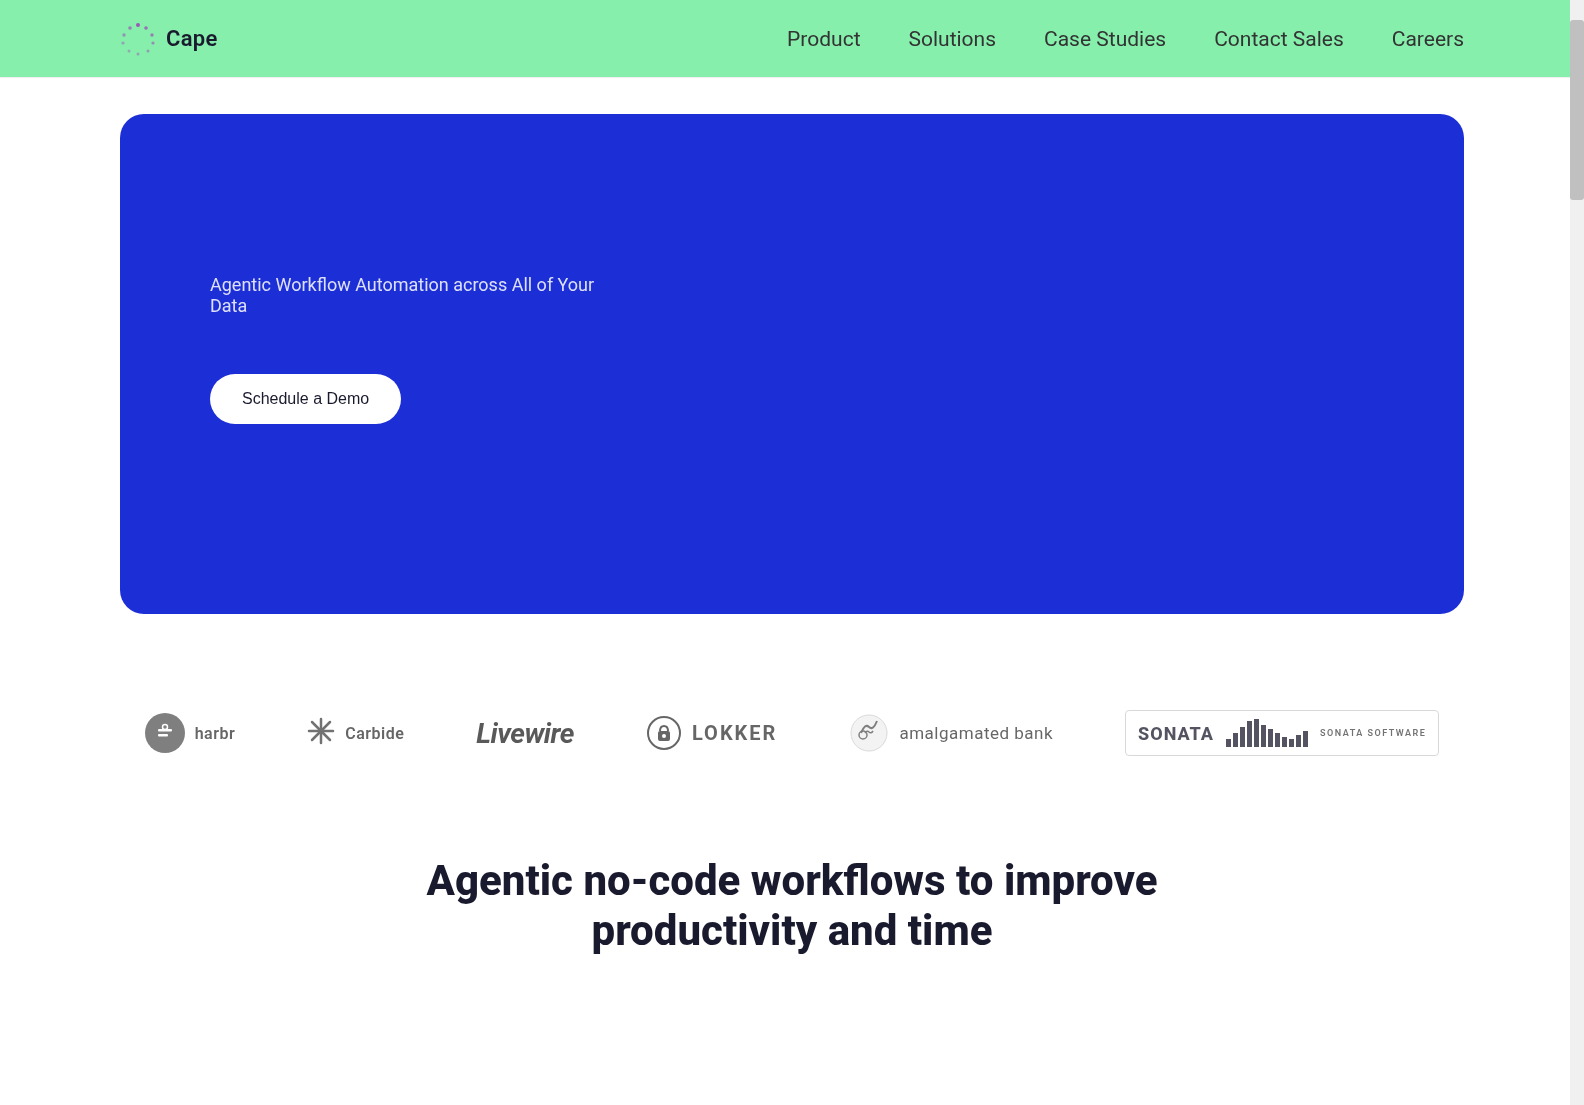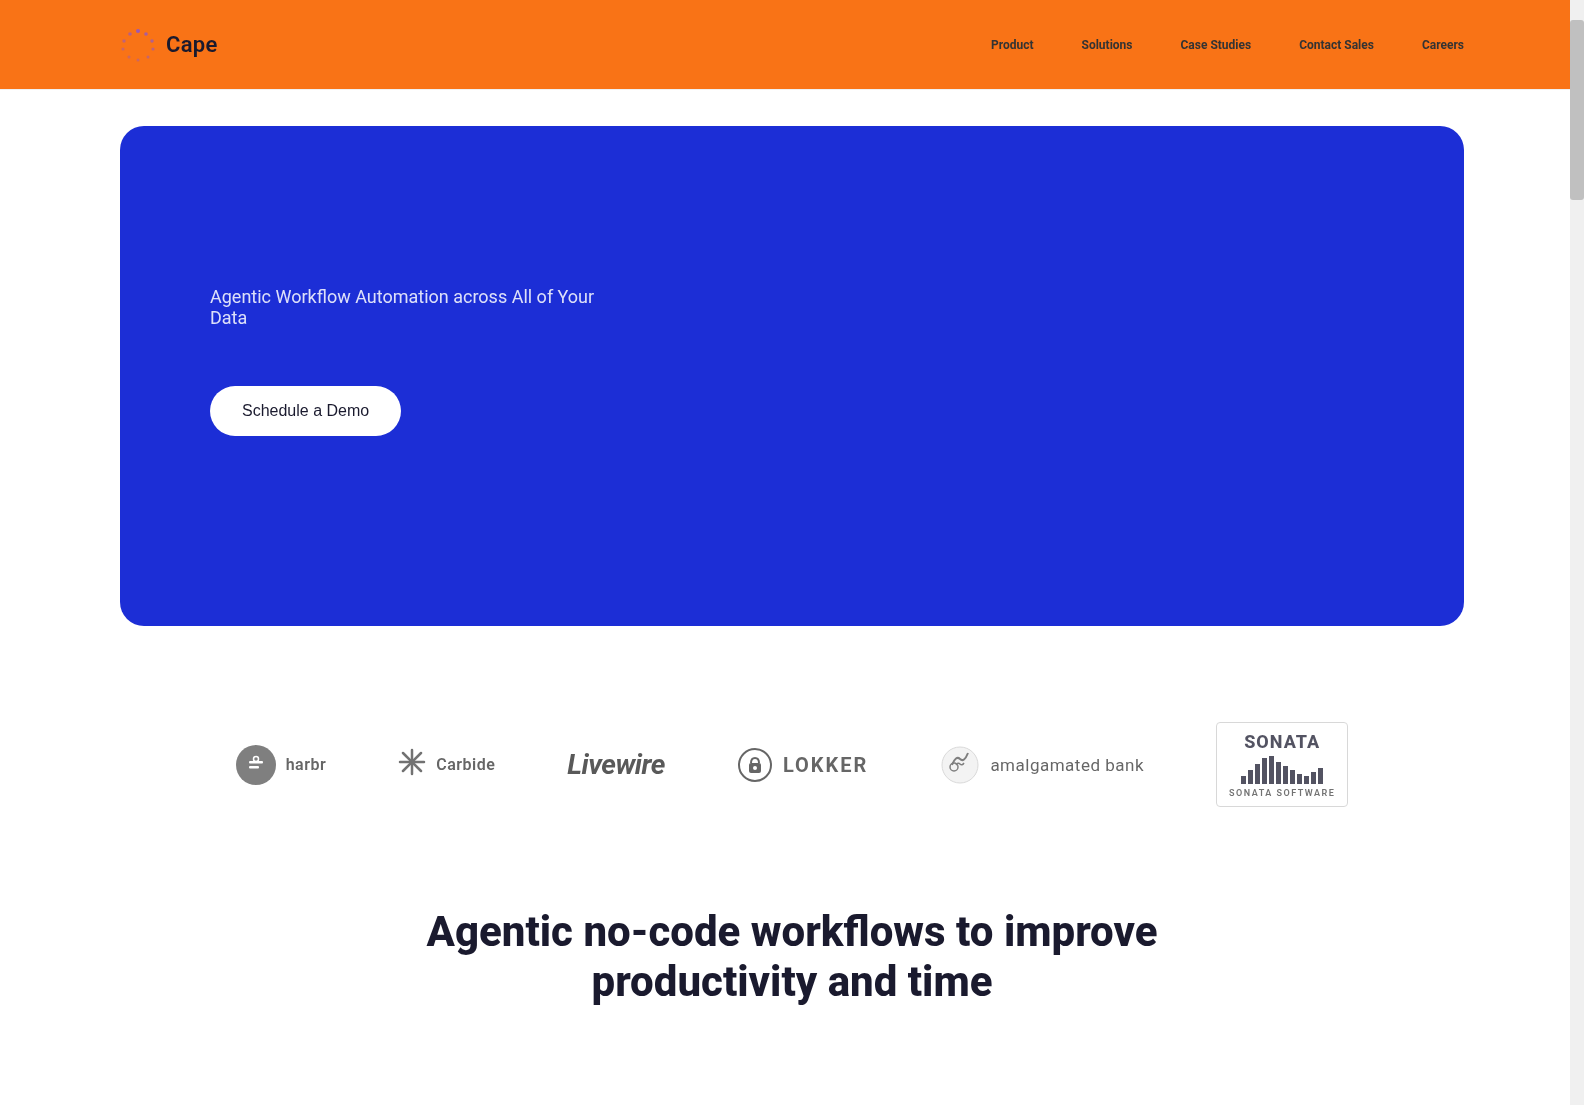--- a/index.html
+++ b/index.html
@@ -10,45 +10,45 @@
       min-height: 1105px;
       overflow-x: hidden;
     }
 
     
     .navbar {
       display: flex;
       align-items: center;
       justify-content: space-between;
       padding: 0 120px;
-      height: 90px;
-      background: #f97316;
+      height: 78px;
+      background: #86efac;
       border-bottom: 1px solid #f0f0f0;
     }
     .logo-area {
       display: flex;
       align-items: center;
       gap: 10px;
     }
     .logo-text {
       font-size: 22px;
       font-weight: 600;
       color: #1a1a2e;
       letter-spacing: 0.3px;
     }
     .nav-links {
       display: flex;
       align-items: center;
       gap: 48px;
     }
     .nav-link {
-      font-size: 12px;
+      font-size: 21px;
       color: #333;
       text-decoration: none;
-      font-weight: 700;
+      font-weight: 400;
       cursor: pointer;
       text-align: center;
     }
 
     
     .scrollbar {
       position: fixed;
       right: 0;
       top: 0;
       width: 14px;
@@ -158,23 +158,23 @@
       color: #333;
       letter-spacing: 2px;
     }
 
     
     .sonata-box {
       border: 1px solid #ccc;
       border-radius: 4px;
       padding: 8px 12px;
       display: flex;
-      flex-direction: column;
-      align-items: center;
-      gap: 4px;
+      flex-direction: row;
+      align-items: center;
+      gap: 12px;
     }
     .sonata-top {
       font-size: 18px;
       font-weight: 800;
       color: #1a1a2e;
       letter-spacing: 1px;
     }
     .sonata-bars {
       display: flex;
       align-items: flex-end;

